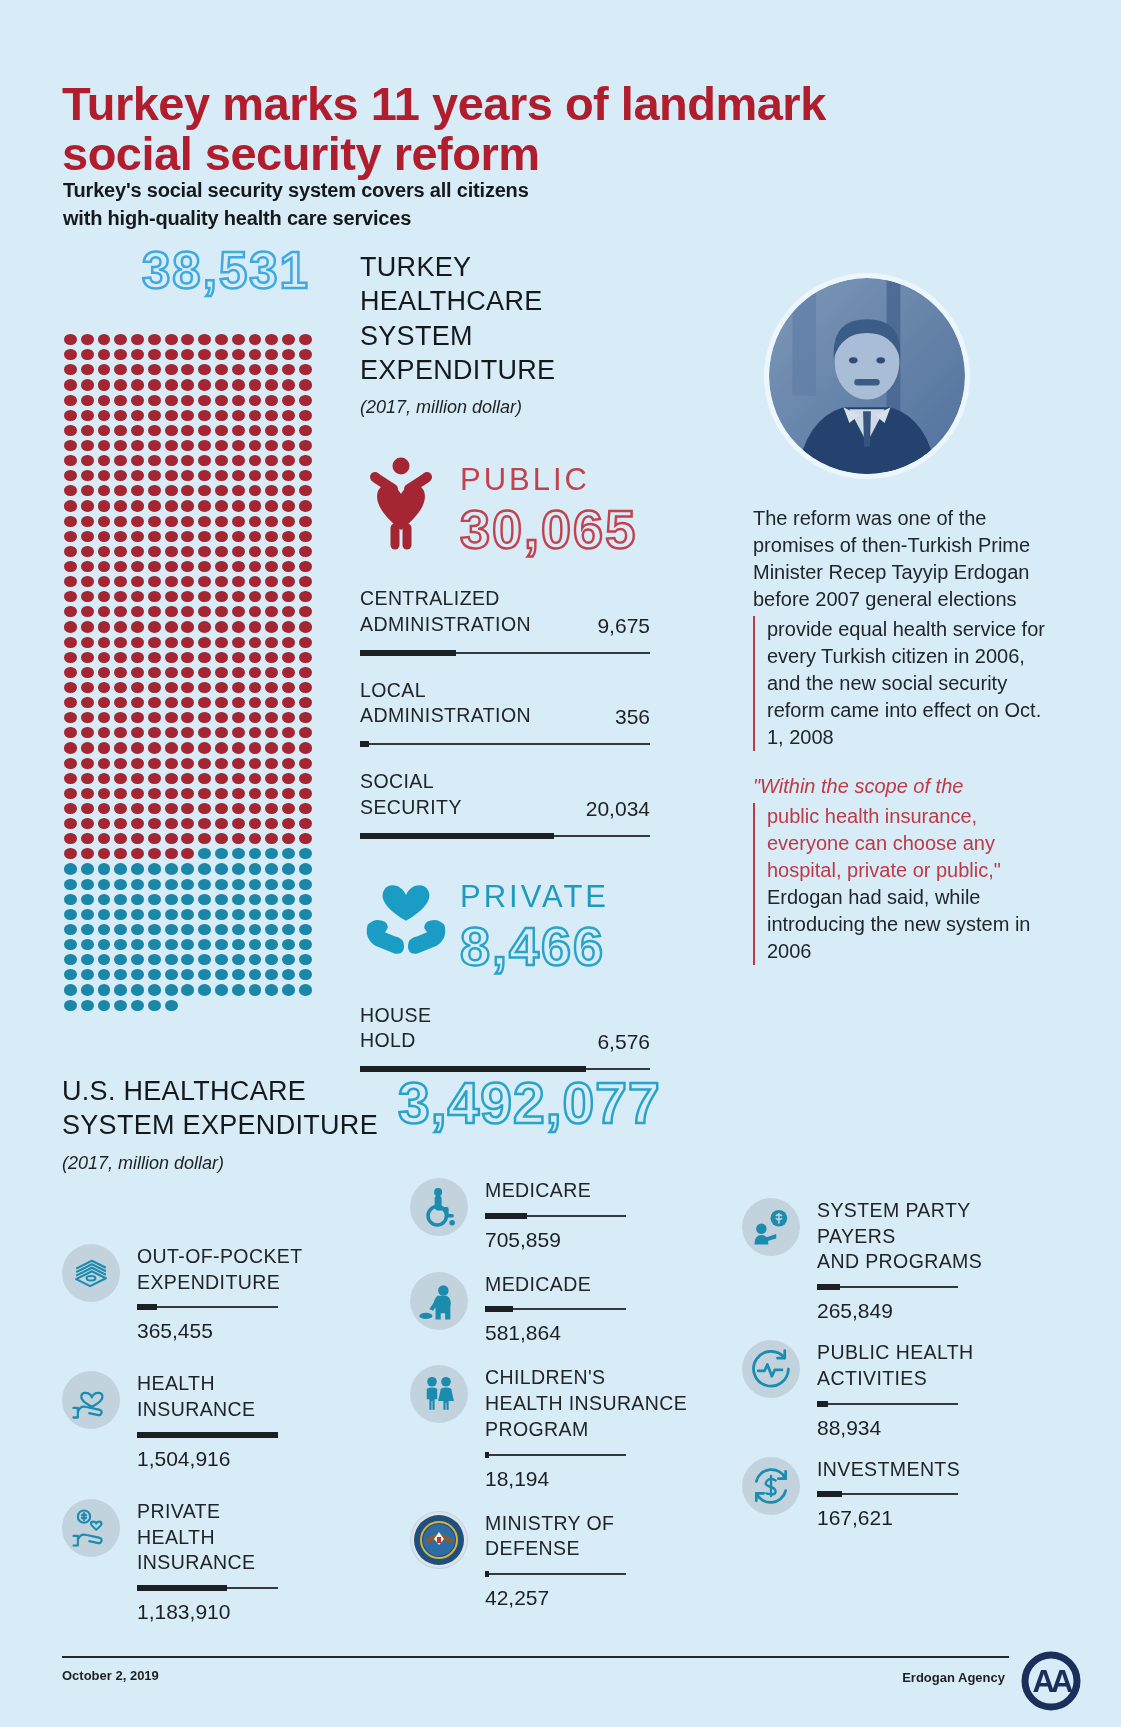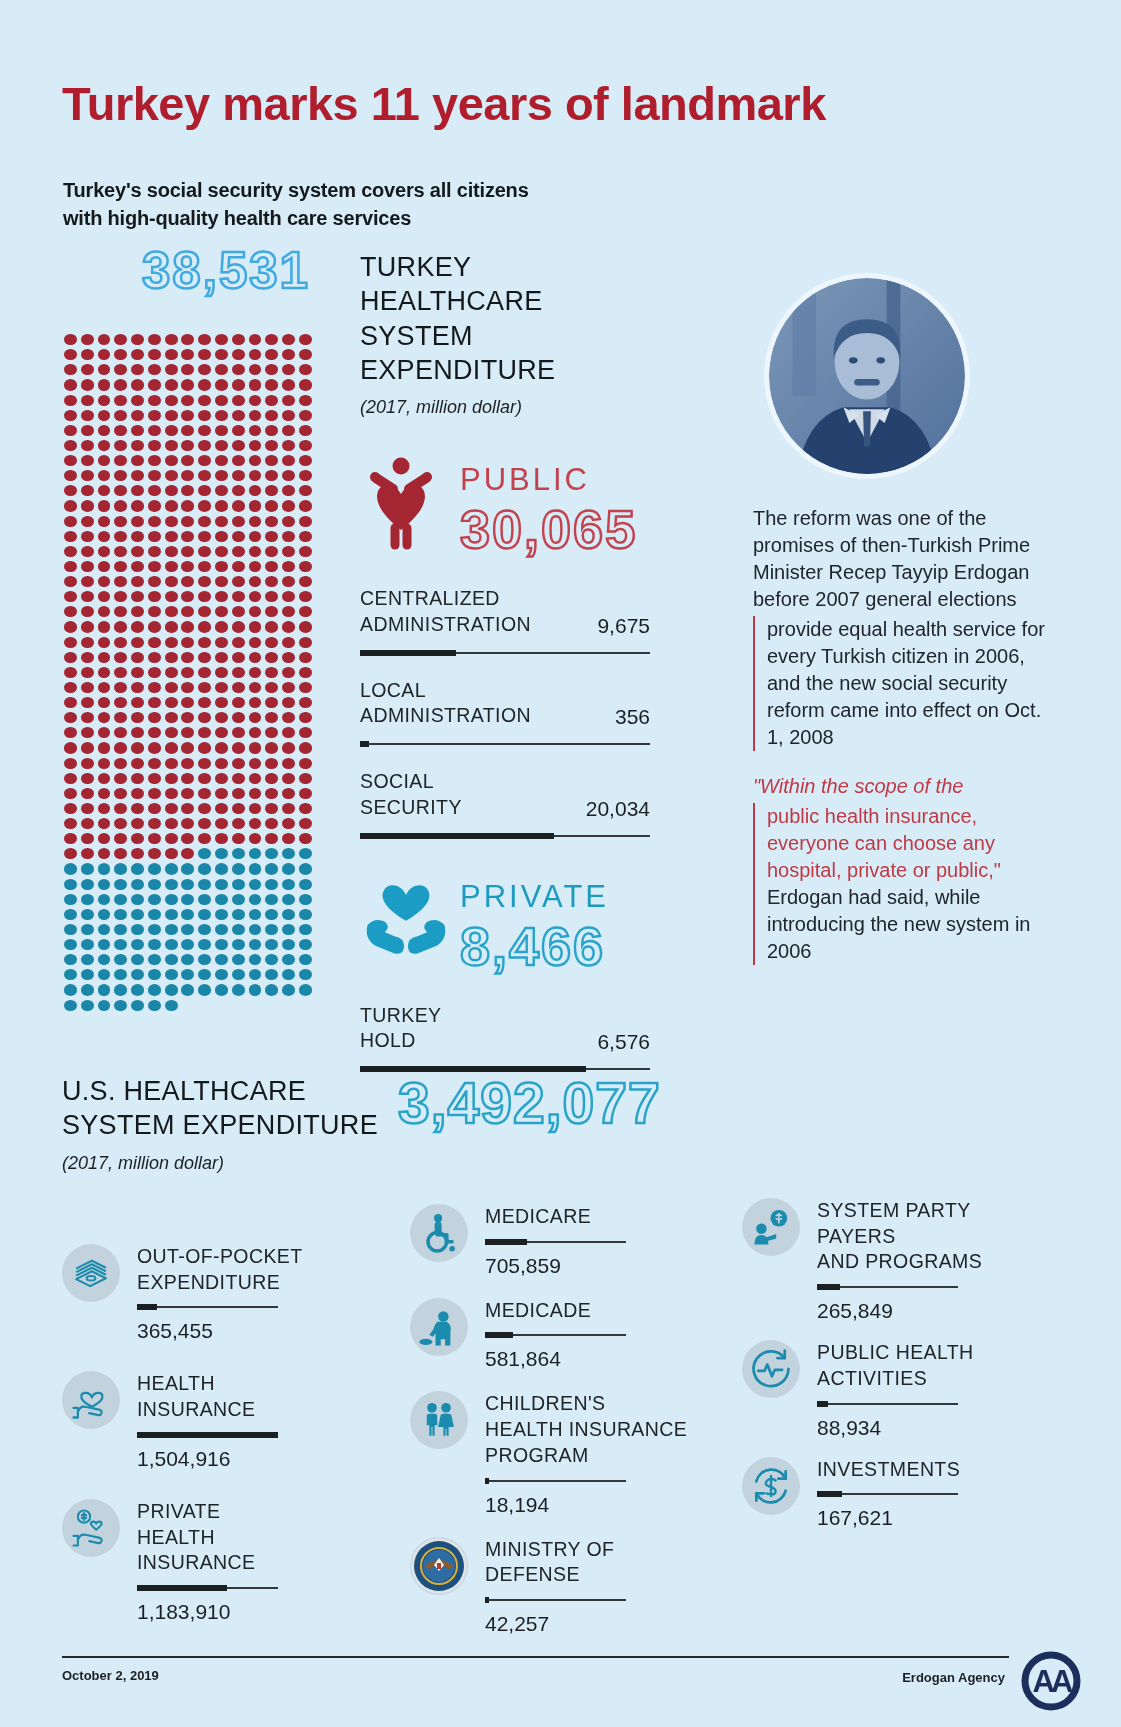--- a/index.html
+++ b/index.html
@@ -74,21 +74,21 @@
   .foot-line{left:62px;top:1656px;width:947px;border-top:2px solid #23282b;}
   .foot-date{left:62px;top:1668px;font-size:13px;font-weight:700;color:#1d2023;}
   .foot-agency{left:760px;top:1670px;width:245px;text-align:right;font-size:13px;font-weight:700;color:#1d2023;}
   .foot-logo{left:1018px;top:1648px;width:66px;height:66px;}
 </style>
 </head>
 <body>
 
 <div id="page">
 
-  <h1 class="abs title"><span>Turkey marks 11 years of landmark</span><br></h1>
+  <h1 class="abs title"><span>Turkey marks 11 years of landmark</span><br><span>social security reform</span></h1>
   <div class="abs subtitle">Turkey's social security system covers all citizens
 with high-quality health care services</div>
 
   <div class="abs tk-total outline-num">38,531</div>
   <div class="abs dots" id="dotMatrix">
       <span class="dot" style="background: rgb(163, 38, 50);"></span>
       <span class="dot" style="background: rgb(163, 38, 50);"></span>
       <span class="dot" style="background: rgb(163, 38, 50);"></span>
       <span class="dot" style="background: rgb(163, 38, 50);"></span>
       <span class="dot" style="background: rgb(163, 38, 50);"></span>
@@ -824,21 +824,21 @@
             </g>
           </svg></span>
       <div class="stx">
         <div class="sector-label">PRIVATE</div>
         <div class="sector-value">8,466</div>
       </div>
     </div>
     <div class="tk-items" id="tkPrivateItems">
         <div class="tk-item">
           <div class="lr">
-            <span class="slabel">TURKEY
+            <span class="slabel">HOUSE
 HOLD</span>
             <span class="svalue">6,576</span>
           </div>
           <div class="bar">
             <span class="rail"></span>
             <span class="fill" style="width: 78%;"></span>
           </div>
         </div>
       </div>
   </div>
@@ -950,21 +950,21 @@
 HEALTH
 INSURANCE</div>
           <div class="bar">
             <span class="rail"></span>
             <span class="fill" style="width: 64%;"></span>
           </div>
           <div class="us-value">1,183,910</div>
         </div>
       </div>
     </div>
-  <div class="abs us-col c1" id="usCol1" style="left:410px;top:1202px;">
+  <div class="abs us-col c1" id="usCol1" style="left:410px;top:1176px;">
       <div class="us-item">
         <div class="us-ic">
           <svg width="42" height="42" viewBox="0 0 48 48">
             <g fill="#1b8cad" stroke="#1b8cad">
    <circle cx="23" cy="7" r="4.6" stroke="none"></circle>
    <rect x="19" y="11" width="8" height="16" rx="3.5" stroke="none"></rect>
    <path d="M22 26 L33 26 L33 34 L39 34" fill="none" stroke-width="4" stroke-linecap="round" stroke-linejoin="round"></path>
    <circle cx="22" cy="34" r="10.5" fill="none" stroke-width="4"></circle>
    <circle cx="39" cy="42" r="3.2" stroke="none"></circle>
             </g>

